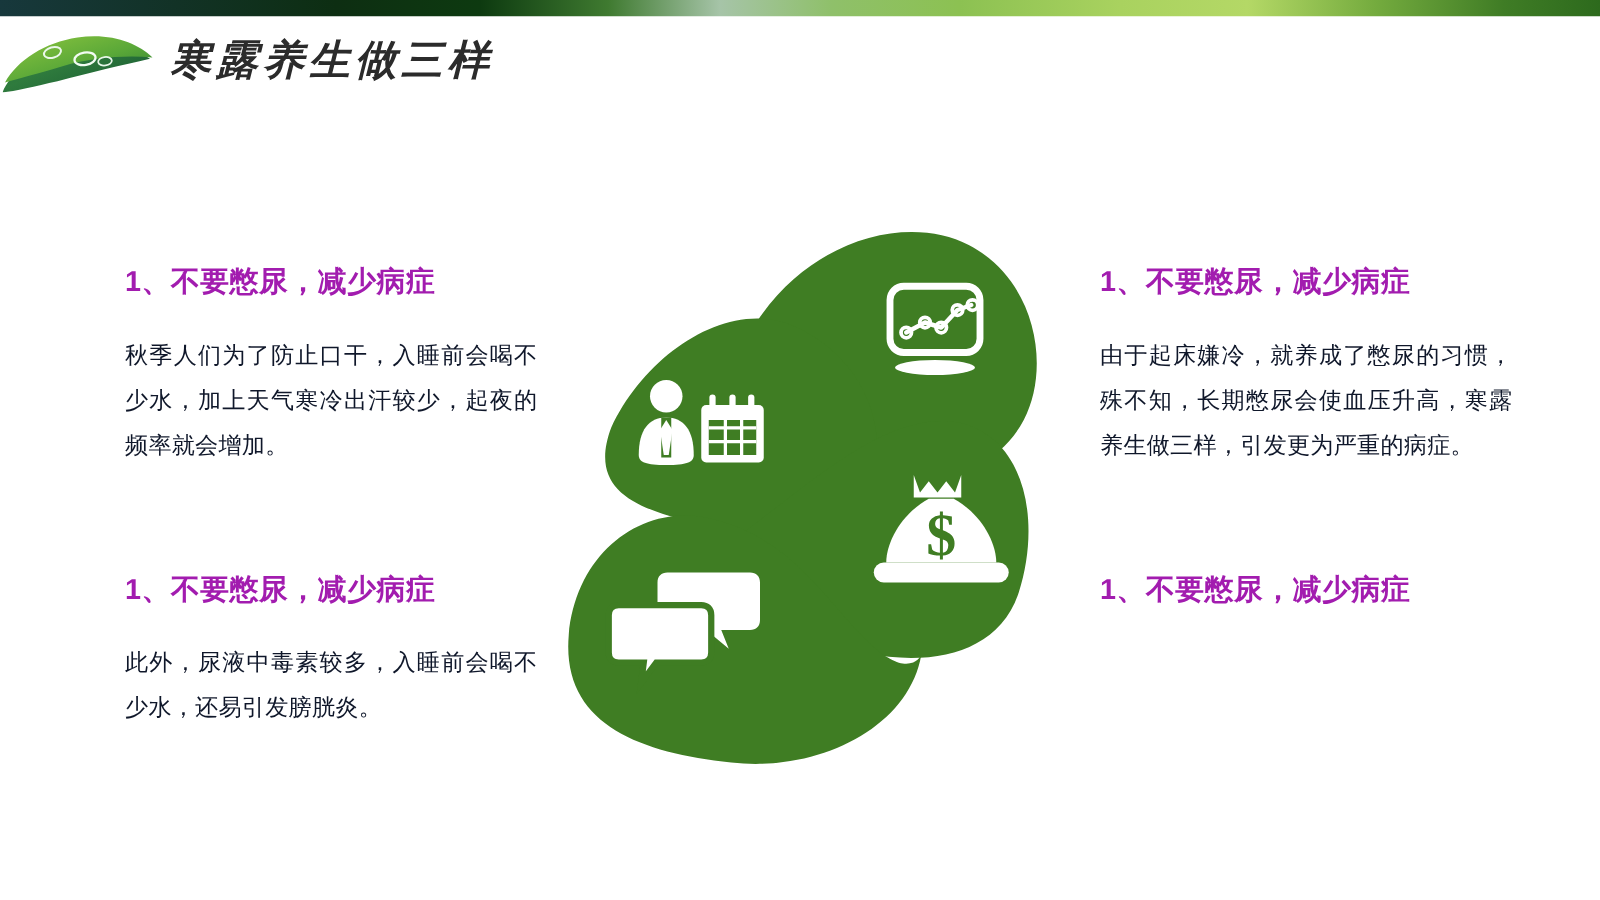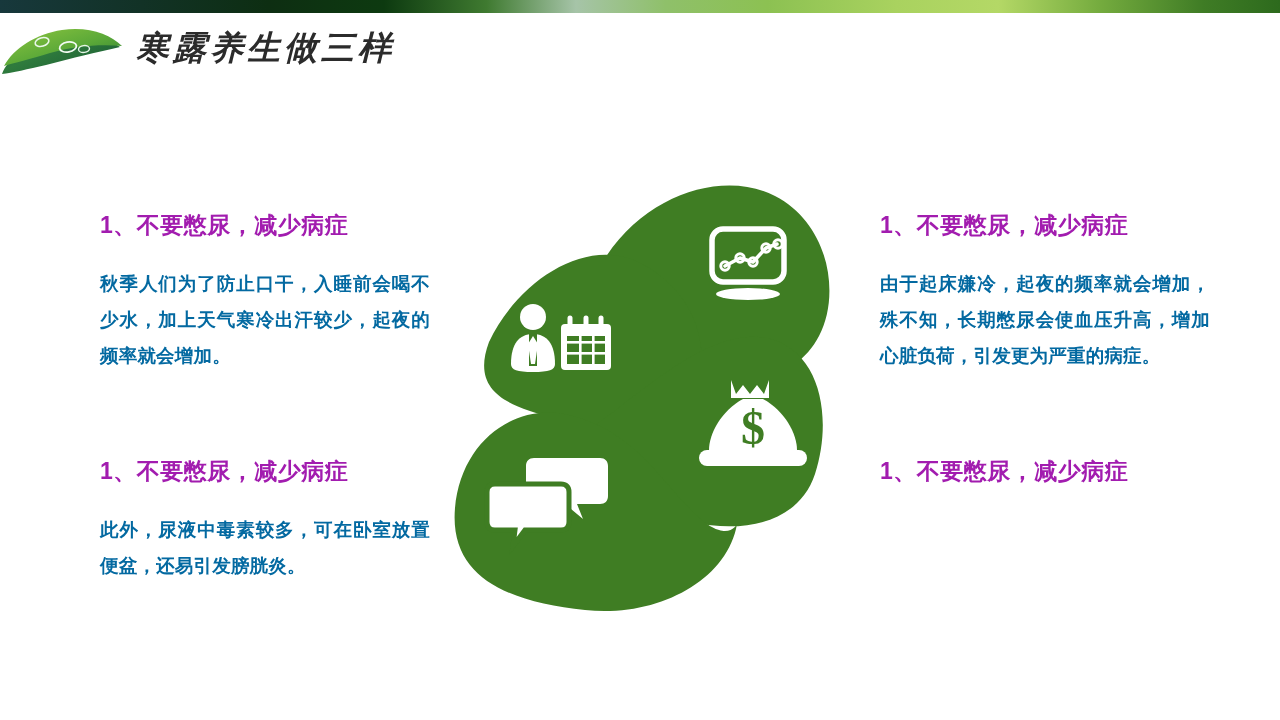--- a/index.html
+++ b/index.html
@@ -64,25 +64,24 @@
     font-size:23px;
     font-weight:700;
     color:#a21caf;
     letter-spacing:0.5px;
     line-height:1.2;
     white-space:nowrap;
     margin-bottom:26px;
   }
   .blk-body {
     font-size:18.5px;
-    color:#0369a1;
+    color:#0f172a;
     line-height:1.95;
     letter-spacing:0.2px;
     text-align:justify;
-    font-weight:bold;
   }
 
   
   .pinwheel {
     position:absolute;
     left:437px; top:178px;
     width:410px; height:436px;
   }
   .pinwheel svg { display:block; width:100%; height:100%; }
 </style>
@@ -120,26 +119,26 @@
 
   <div class="slide-title">寒露养生做三样</div>
 
   <div class="col col-left blk-top">
     <div class="blk-heading">1、不要憋尿，减少病症</div>
     <div class="blk-body">秋季人们为了防止口干，入睡前会喝不少水，加上天气寒冷出汗较少，起夜的频率就会增加。</div>
   </div>
 
   <div class="col col-left blk-bottom">
     <div class="blk-heading">1、不要憋尿，减少病症</div>
-    <div class="blk-body">此外，尿液中毒素较多，可在卧室放置便盆，还易引发膀胱炎。</div>
+    <div class="blk-body">此外，尿液中毒素较多，入睡前会喝不少水，还易引发膀胱炎。</div>
   </div>
 
   <div class="col col-right blk-top">
     <div class="blk-heading">1、不要憋尿，减少病症</div>
-    <div class="blk-body">由于起床嫌冷，起夜的频率就会增加，殊不知，长期憋尿会使血压升高，增加心脏负荷，引发更为严重的病症。</div>
+    <div class="blk-body">由于起床嫌冷，就养成了憋尿的习惯，殊不知，长期憋尿会使血压升高，寒露养生做三样，引发更为严重的病症。</div>
   </div>
 
   <div class="col col-right blk-bottom">
     <div class="blk-heading">1、不要憋尿，减少病症</div>
   </div>
 
   <div class="pinwheel">
     <svg viewBox="0 0 410 436" xmlns="http://www.w3.org/2000/svg">
 
       <g>

